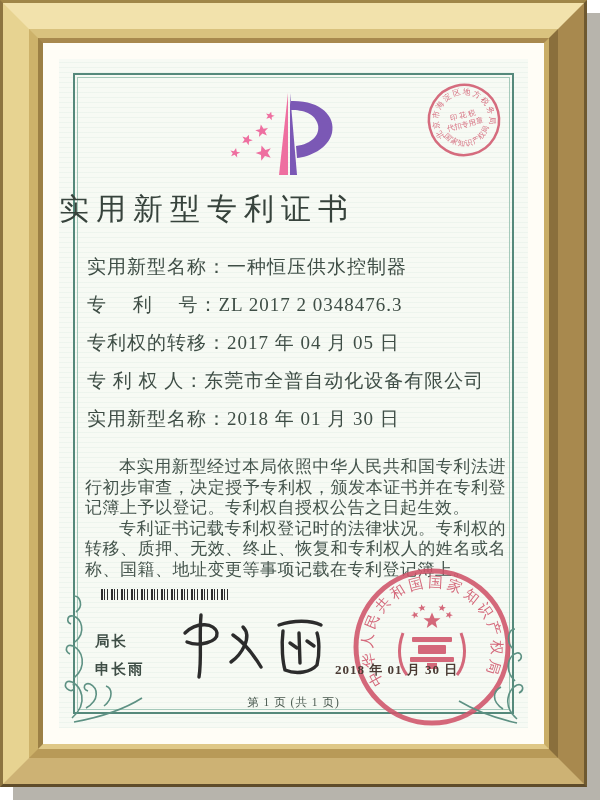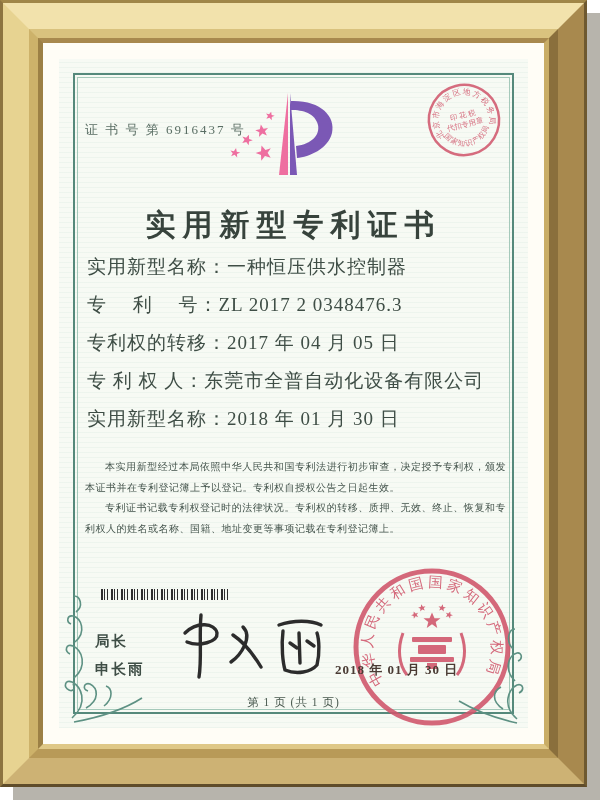--- a/index.html
+++ b/index.html
@@ -22,29 +22,29 @@
   .paper { position:relative; width:100%; height:100%; background:#f7faf4;
            background-image:repeating-linear-gradient(0deg, rgba(120,180,160,0.08) 0 1px, transparent 1px 5px);
            overflow:hidden; }
   .cert-border { position:absolute; inset:14px; border:2px solid #55897b;
                  outline:1px solid #a5c9ba; outline-offset:-5px; pointer-events:none; }
 
   .cert-no { position:absolute; left:26px; top:62px; font-size:13px; letter-spacing:2px; color:#5a6e64; }
 
   .logo { position:absolute; left:50%; transform:translateX(-50%); top:28px; width:150px; height:92px; }
 
-  .title { position:absolute; left:0; right:0; top:146px; text-align:center;
-           font-size:30px; font-weight:bold; letter-spacing:7px; color:#37433c; }
+  .title { position:absolute; left:0; right:0; top:130px; text-align:left;
+           font-size:30px; font-weight:normal; letter-spacing:7px; color:#37433c; }
 
   .fields { position:absolute; left:28px; top:196px; right:24px; }
   .field  { font-size:19px; color:#3f4e46; line-height:23px; margin-bottom:15px; letter-spacing:1px; }
   .field .lbl { display:inline-block; min-width:100px; }
 
   .paras { position:absolute; left:26px; right:22px; top:398px; }
-  .paras p { font-size:10px; color:#44544c; line-height:20.5px; text-align:justify;
+  .paras p { font-size:17px; color:#44544c; line-height:20.5px; text-align:justify;
              text-indent:2em; letter-spacing:0.5px; }
 
   .barcode { position:absolute; left:42px; top:530px; width:128px; height:11px;
              background-image:repeating-linear-gradient(90deg,#2e2e2e 0 2px,transparent 2px 3px,#2e2e2e 3px 4px,transparent 4px 6px,#2e2e2e 6px 7px,transparent 7px 10px); }
 
   .signer { position:absolute; left:36px; top:568px; font-size:14.5px; color:#3f4e46; line-height:28px; letter-spacing:2px;font-weight:bold; }
   .signature { position:absolute; left:116px; top:548px; width:170px; height:90px; }
 
   .seal-main { position:absolute; left:288px; top:506px; width:170px; height:170px; opacity:0.88; }
   .issue-date { position:absolute; left:276px; top:602px; font-size:13px; font-weight:bold;
@@ -64,21 +64,20 @@
 <div class="scene">
   <div class="frame0">
     <div class="frame1">
       <div class="frame2">
         <div class="frame3">
           <div class="matte">
             <div class="paper">
 
               <div class="cert-border"></div>
 
-              <div class="cert-no">证 书 号 第 6916437 号</div>
 
               <svg class="seal-tax" viewBox="0 0 100 100">
                 <g transform="rotate(-14 50 50)" fill="none" stroke="#d0546a">
                   <circle cx="50" cy="50" r="45" stroke-width="3.2"></circle>
                   <path id="taxTop" d="M21.4,66.5 A33,33 0 1 1 78.6,66.5" stroke="none"></path>
                   <path id="taxBot" d="M19,61.3 A33,33 0 0 0 81,61.3" stroke="none"></path>
                   <text font-size="10" fill="#d0546a" stroke="none">
                     <textPath href="#taxTop" startOffset="2" textLength="132" lengthAdjust="spacing">北京市海淀区地方税务局</textPath>
                   </text>
                   <text font-size="9.5" fill="#d0546a" stroke="none">

